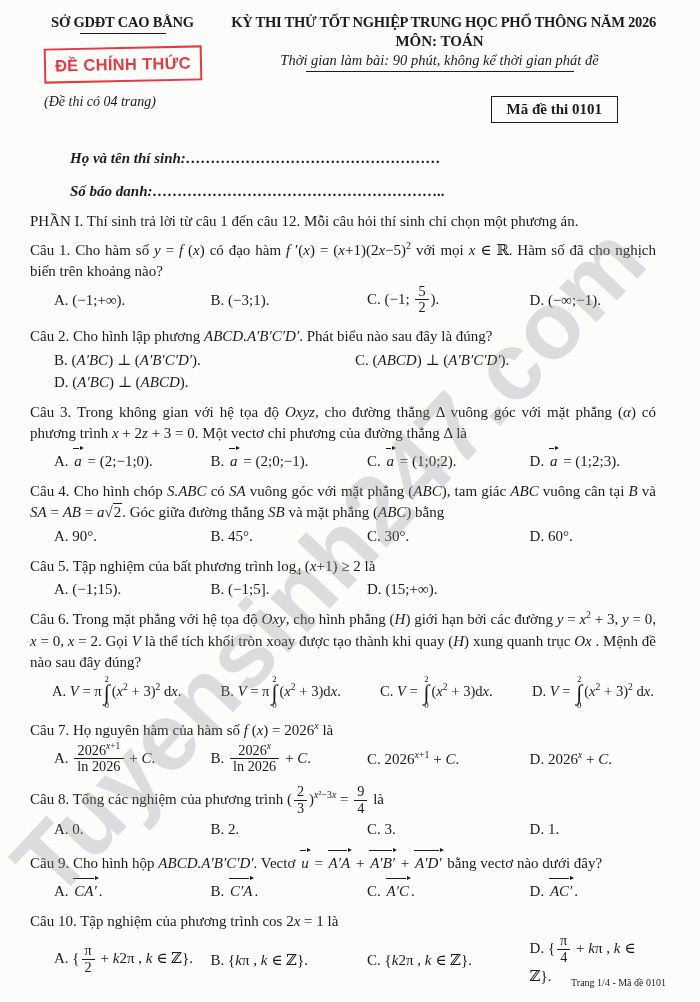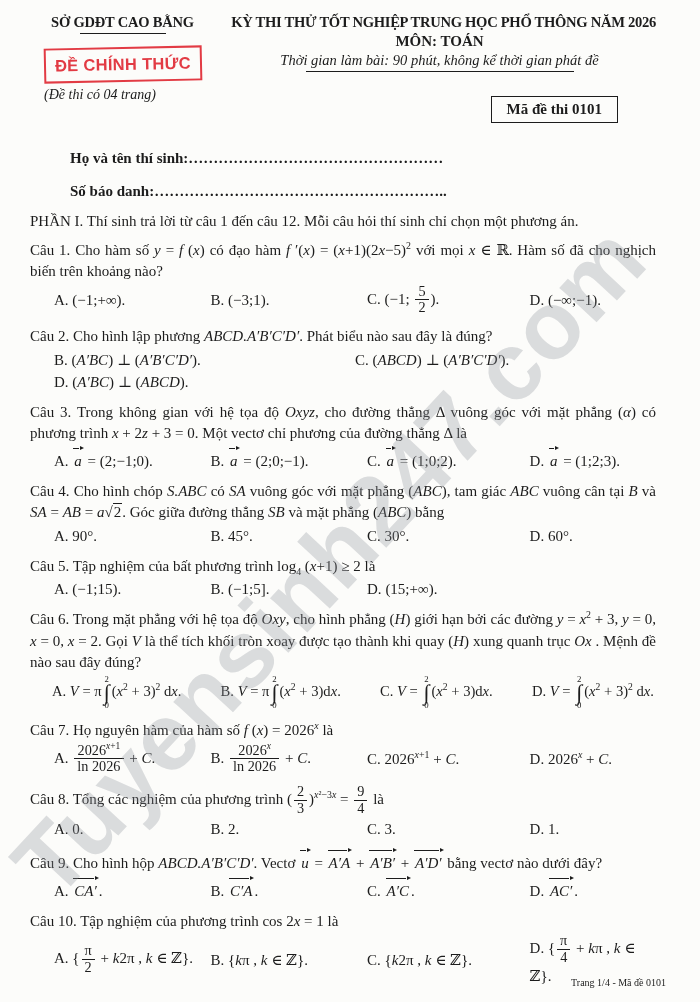--- a/index.html
+++ b/index.html
@@ -28,29 +28,29 @@
   
   .sqrt .rad{border-top:1px solid #1c1c1c;padding:0 1px;}
   
   .header{display:grid;grid-template-columns:185px 1fr;column-gap:8px;}
   .dept{font-weight:bold;text-align:center;font-size:14.5px;letter-spacing:-0.2px;}
   .dept-line{width:86px;border-top:1.2px solid #1c1c1c;margin:2px auto 0;}
   .stamp-wrap{text-align:center;margin-top:13px;}
   .stamp{display:inline-block;border:2.5px solid #e23b44;color:#e23b44;font-weight:bold;
     font-size:16.5px;padding:6px 9px;transform:rotate(-1.2deg);letter-spacing:0.3px;
     font-family:"Liberation Sans","DejaVu Sans",sans-serif;}
-  .pages-note{font-style:italic;margin-top:5px;font-size:14px;text-align:left;padding-left:14px;}
+  .pages-note{font-style:italic;margin-top:12px;font-size:14px;text-align:left;padding-left:14px;}
   .title{font-weight:bold;text-align:right;font-size:14.6px;letter-spacing:-0.3px;}
   .subject{font-weight:bold;text-align:center;font-size:15px;margin-top:2px;}
   .duration{font-style:italic;text-align:center;font-size:14.5px;margin-top:2px;}
   .duration-line{width:268px;border-top:1px solid #1c1c1c;margin:2px auto 0;}
   .code-wrap{text-align:right;margin-top:24px;padding-right:38px;}
   .code-box{border:1.5px solid #1c1c1c;font-weight:bold;padding:4px 15px;display:inline-block;font-size:15px;}
   
-  .cand{margin:26px 0 0 40px;font-weight:bold;line-height:1.3;}
+  .cand{margin:26px 0 0 40px;font-weight:bold;line-height:1.3;font-style:italic;}
   .cand .line2{margin-top:13px;}
   
   .intro{margin-top:12px;text-align:justify;}
   .q{margin-top:10px;}
   .q-statement{text-align:justify;line-height:1.42;}
   .opts{display:grid;grid-template-columns:26% 26% 27% 21%;padding-left:24px;margin-top:2px;line-height:1.35;row-gap:2px;align-items:center;}
   .opts.cols2{grid-template-columns:50% 50%;}
   .opts.flexrow{display:flex;justify-content:space-between;padding-left:22px;padding-right:2px;font-size:14.6px;}
   
   .footer{position:absolute;right:34px;bottom:14px;font-size:10px;z-index:1;}

